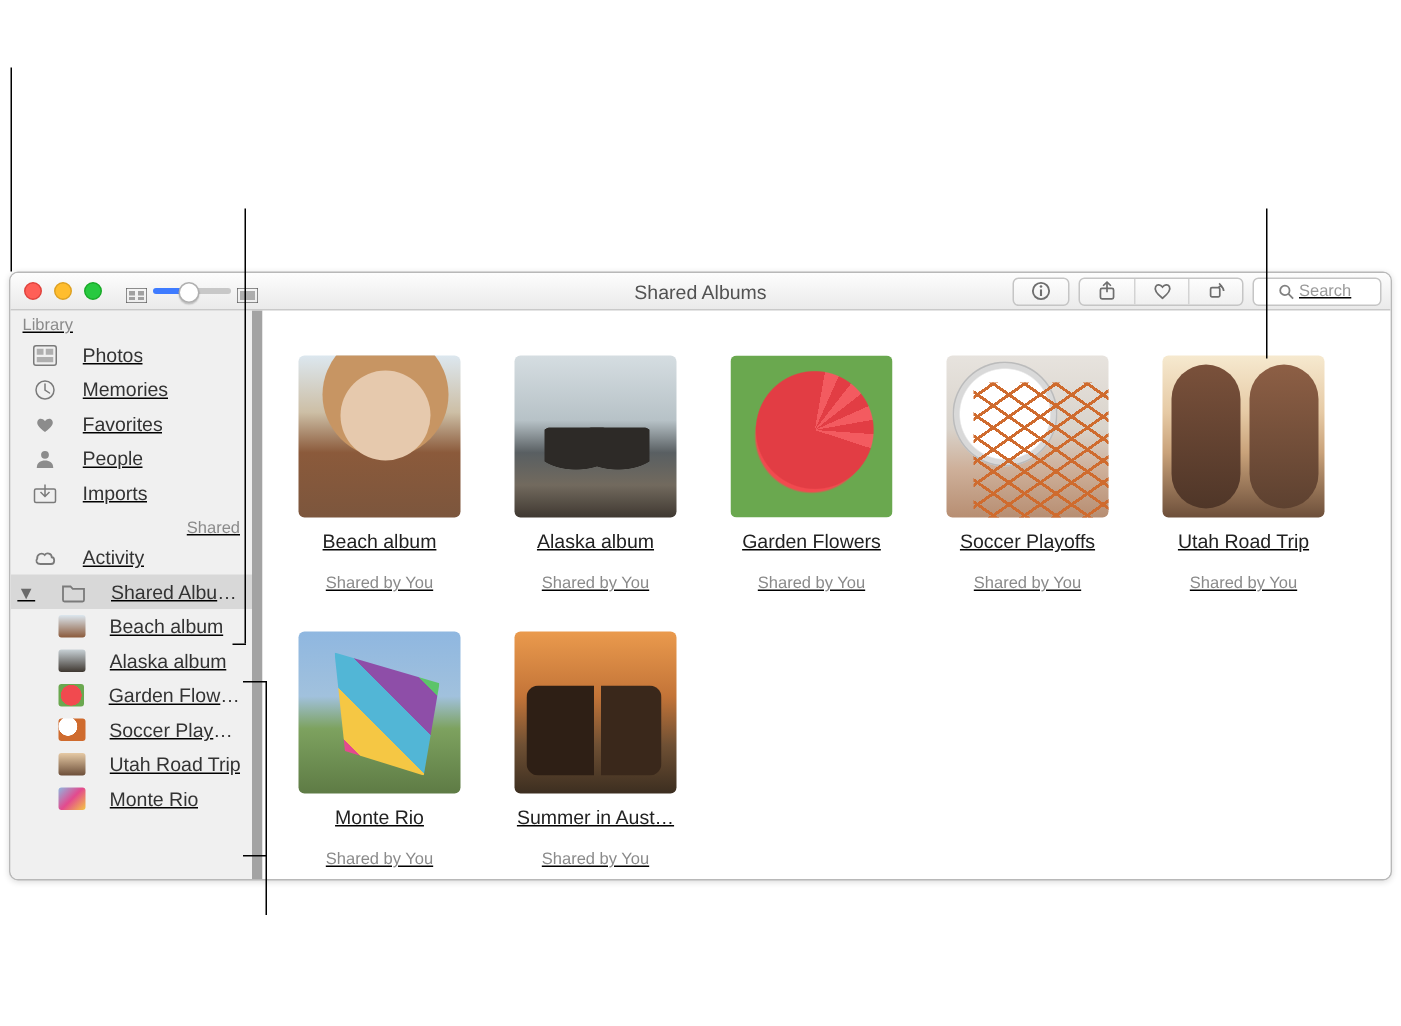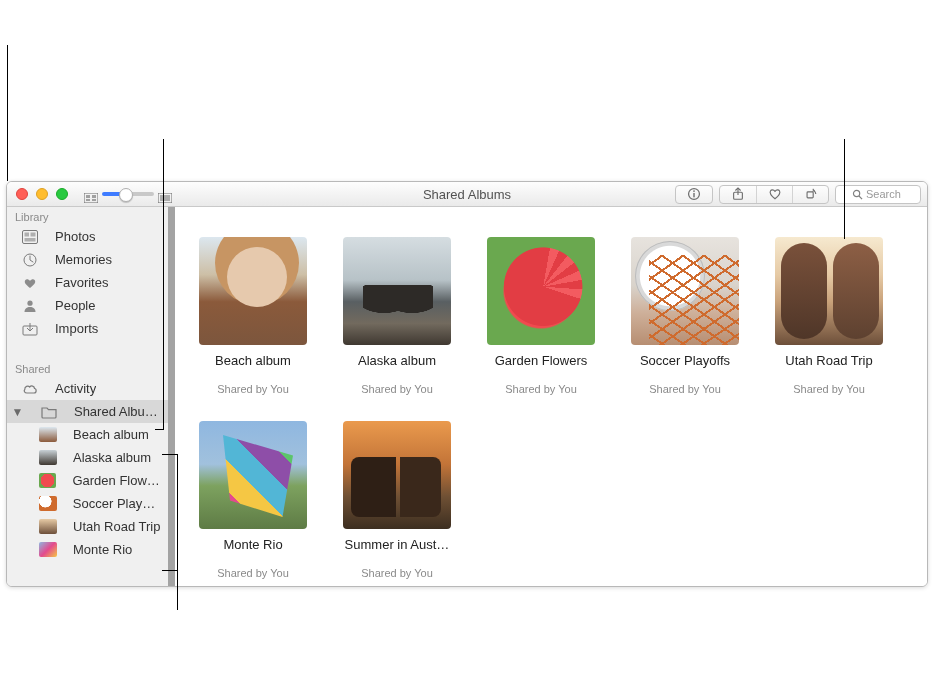--- a/index.html
+++ b/index.html
@@ -22,20 +22,21 @@
     top: 181px;
     width: 922px;
     height: 406px;
     border: 1px solid #b8b8b8;
     border-radius: 6px;
     background: #fff;
     display: flex;
     flex-direction: column;
     box-shadow: 0 1px 4px rgba(0,0,0,0.15);
     overflow: hidden;
+    text-decoration: underline;
   }
   .titlebar {
     height: 25px;
     background: linear-gradient(#fdfdfd, #eaeaea);
     border-bottom: 1px solid #c9c9c9;
     display: flex;
     align-items: center;
     position: relative;
     flex: 0 0 auto;
   }
@@ -370,21 +371,21 @@
       <div class="sb-row">
         <span class="sb-icon">
           <svg viewBox="0 0 16 14">
               <rect x="1" y="4" width="14" height="9" rx="1" fill="none" stroke="currentColor"></rect>
               <path d="M8 1 L8 9 M5 6 L8 9 L11 6" fill="none" stroke="currentColor"></path>
             </svg>
         </span>
         <span class="sb-label">Imports</span>
       </div>
 
-      <div class="sb-section-header" style="margin-top:19px;">Shared</div>
+      <div class="sb-section-header" style="margin-top:2px;text-align:right;">Shared</div>
 
       <div class="sb-row">
         <span class="sb-icon">
           <svg viewBox="0 0 16 14">
               <path d="M5 11 C2.5 11 1.5 9 2.8 7.4 C2.5 4.5 6 3 7.8 5 C9 3.2 12.5 3.8 12.5 6.5 C14.5 6.5 15 11 12 11 Z" fill="none" stroke="currentColor" stroke-width="1.2"></path>
             </svg>
         </span>
         <span class="sb-label">Activity</span>
       </div>
 

